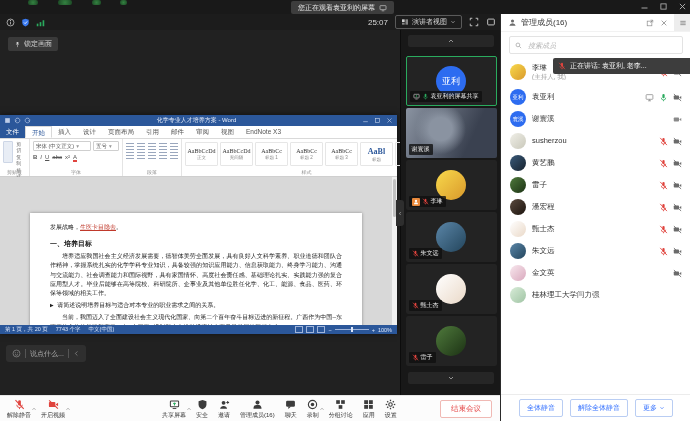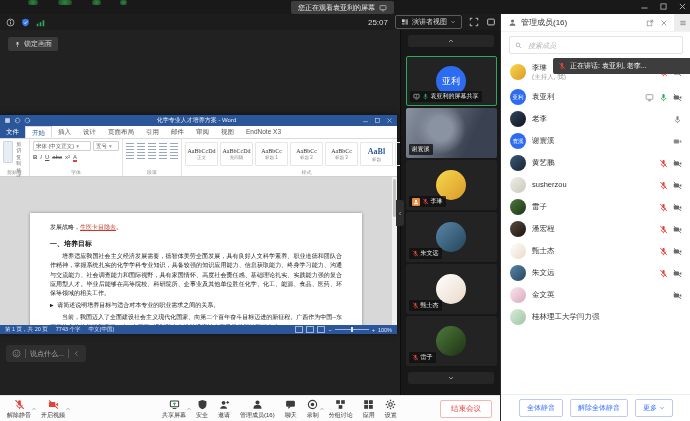--- a/index.html
+++ b/index.html
@@ -577,75 +577,60 @@
             <span class="ic dim">
               <svg viewBox="0 0 12 12" width="9" height="9">
                 <rect x="1" y="3.2" width="7" height="5.6" rx="1" fill="currentColor"></rect>
                 <path d="M8.6 5.6 11 4v4L8.6 6.4z" fill="currentColor"></path>
                 <line x1="1.2" y1="1.4" x2="10.8" y2="10.6" stroke="currentColor" stroke-width="1.2"></line>
               </svg>
             </span>
           </span>
         </div>
         <div class="prow">
-          <span class="pav" style="background:linear-gradient(135deg,#33465e,#0d1420);color:#fff;"></span>
-          <span class="pnames">
-            <span class="pname">老李</span>
+          <span class="pav" style="background:linear-gradient(135deg,#2d6cf0,#2d6cf0);color:#fff;">寰溪</span>
+          <span class="pnames">
+            <span class="pname">谢寰溪</span>
           </span>
           <span class="pstat">
             <span class="ic gray">
               <svg viewBox="0 0 12 12" width="9" height="9">
-                <rect x="4.5" y="1.3" width="3" height="5.8" rx="1.5" fill="currentColor"></rect>
-                <path d="M3 6.3a3 3 0 0 0 6 0" fill="none" stroke="currentColor"></path>
-                <line x1="6" y1="9.3" x2="6" y2="11" stroke="currentColor"></line>
-              </svg>
-            </span>
-          </span>
-        </div>
-        <div class="prow">
-          <span class="pav" style="background:linear-gradient(135deg,#2d6cf0,#2d6cf0);color:#fff;">寰溪</span>
-          <span class="pnames">
-            <span class="pname">谢寰溪</span>
-          </span>
-          <span class="pstat">
-            <span class="ic gray">
-              <svg viewBox="0 0 12 12" width="9" height="9">
                 <rect x="1" y="3.2" width="7" height="5.6" rx="1" fill="currentColor"></rect>
                 <path d="M8.6 5.6 11 4v4L8.6 6.4z" fill="currentColor"></path>
               </svg>
             </span>
           </span>
         </div>
         <div class="prow">
-          <span class="pav" style="background:linear-gradient(135deg,#3a5a7a,#17222e);color:#fff;"></span>
-          <span class="pnames">
-            <span class="pname">黄艺鹏</span>
+          <span class="pav" style="background:linear-gradient(135deg,#f0efe8,#c9c8ba);color:#555;"></span>
+          <span class="pnames">
+            <span class="pname">susherzou</span>
           </span>
           <span class="pstat">
             <span class="ic red">
               <svg viewBox="0 0 12 12" width="9" height="9">
                 <rect x="4.5" y="1.3" width="3" height="5.8" rx="1.5" fill="currentColor"></rect>
                 <path d="M3 6.3a3 3 0 0 0 6 0" fill="none" stroke="currentColor"></path>
                 <line x1="6" y1="9.3" x2="6" y2="11" stroke="currentColor"></line>
                 <line x1="1.6" y1="1.2" x2="10.6" y2="10.8" stroke="currentColor" stroke-width="1.2"></line>
               </svg>
             </span>
             <span class="ic dim">
               <svg viewBox="0 0 12 12" width="9" height="9">
                 <rect x="1" y="3.2" width="7" height="5.6" rx="1" fill="currentColor"></rect>
                 <path d="M8.6 5.6 11 4v4L8.6 6.4z" fill="currentColor"></path>
                 <line x1="1.2" y1="1.4" x2="10.8" y2="10.6" stroke="currentColor" stroke-width="1.2"></line>
               </svg>
             </span>
           </span>
         </div>
         <div class="prow">
-          <span class="pav" style="background:linear-gradient(135deg,#f0efe8,#c9c8ba);color:#555;"></span>
-          <span class="pnames">
-            <span class="pname">susherzou</span>
+          <span class="pav" style="background:linear-gradient(135deg,#3a5a7a,#17222e);color:#fff;"></span>
+          <span class="pnames">
+            <span class="pname">黄艺鹏</span>
           </span>
           <span class="pstat">
             <span class="ic red">
               <svg viewBox="0 0 12 12" width="9" height="9">
                 <rect x="4.5" y="1.3" width="3" height="5.8" rx="1.5" fill="currentColor"></rect>
                 <path d="M3 6.3a3 3 0 0 0 6 0" fill="none" stroke="currentColor"></path>
                 <line x1="6" y1="9.3" x2="6" y2="11" stroke="currentColor"></line>
                 <line x1="1.6" y1="1.2" x2="10.6" y2="10.8" stroke="currentColor" stroke-width="1.2"></line>
               </svg>
             </span>

